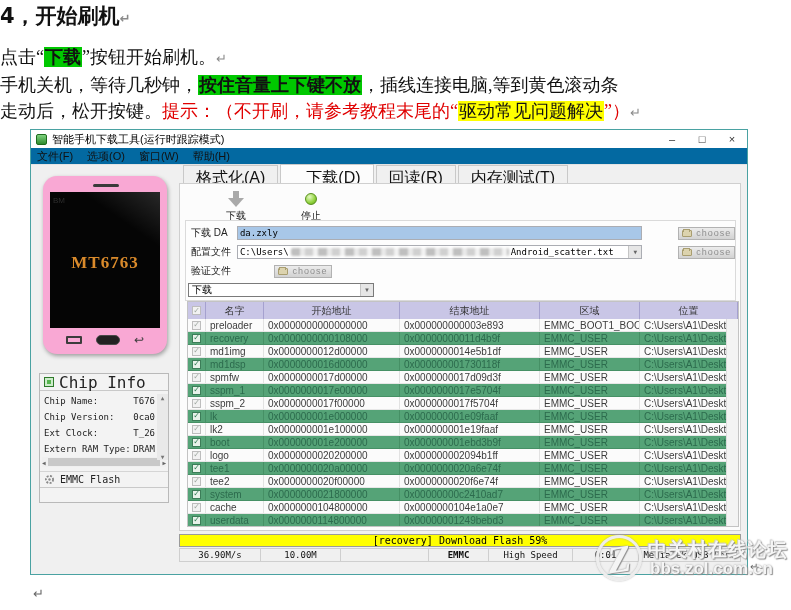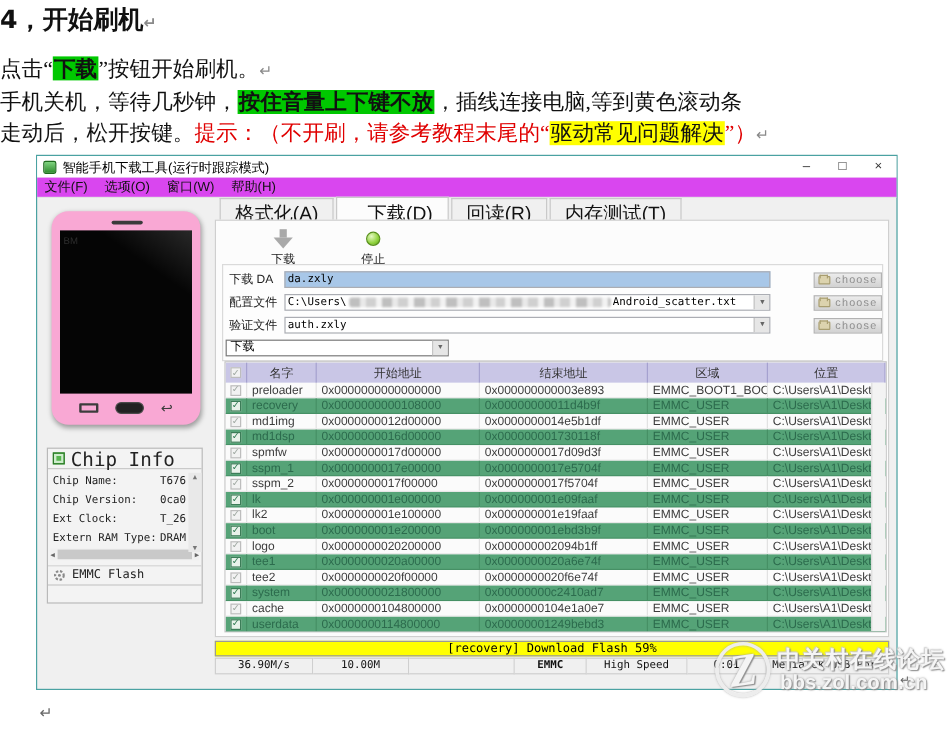--- a/index.html
+++ b/index.html
@@ -17,22 +17,22 @@
 
   
   .win { position:absolute; left:30px; top:129px; width:718px; height:446px;
     background:#f0f0f0; border:1px solid var(--frame_teal,#4aa2a2); font-size:11px; }
   .titlebar { position:absolute; left:0; top:0; width:100%; height:18px; background:#ffffff;
     display:flex; align-items:center; padding-left:5px; }
   .appicon { width:11px; height:11px; background:linear-gradient(#7fd37f,#2e8b2e);
     border:1px solid #1d6b1d; border-radius:2px; margin-right:5px; }
   .title { font-size:11px; color:#000; flex:1; }
   .wbtn { width:30px; text-align:center; color:#333; font-size:11px; line-height:18px; }
-  .menubar { position:absolute; left:0; top:18px; width:100%; height:17px; background:#d946ef;
-    display:flex; align-items:flex-start; padding-left:6px; border-bottom:1px solid #e3e3e3; }
+  .menubar { position:absolute; left:0; top:18px; width:100%; height:17px; background:#0369a1;
+    display:flex; align-items:center; padding-left:6px; border-bottom:1px solid #e3e3e3; }
   .menubar span { margin-right:14px; font-size:11px; color:#111; }
 
   
   .phone { position:absolute; left:12px; top:46px; width:124px; height:178px;
     background:#f9a8d4; border-radius:14px; box-shadow:1px 2px 4px rgba(0,0,0,.35); }
   .speaker { position:absolute; left:50px; top:8px; width:26px; height:3px; background:#3a3a3a; border-radius:2px; }
   .screen { position:absolute; left:7px; top:16px; right:7px; bottom:26px; background:#050505;
     background-image:linear-gradient(215deg, rgba(255,255,255,.14), rgba(255,255,255,0) 26%); }
   .bm { position:absolute; left:3px; top:4px; color:#2e2e2e; font-size:8px; }
   .chipname { position:absolute; left:0; right:0; top:45%; text-align:center; color:#d98a2b;
@@ -173,20 +173,21 @@
     <span>文件(F)</span>
     <span>选项(O)</span>
     <span>窗口(W)</span>
     <span>帮助(H)</span>
   </div>
 
   <div class="phone">
     <div class="speaker"></div>
     <div class="screen">
       <div class="bm">BM</div>
+      <div class="chipname">MT6763</div>
     </div>
     <div class="pbtns">
       <div class="btn-menu"></div>
       <div class="btn-home"></div>
       <div class="btn-back">↩</div>
     </div>
   </div>
 
   <div class="leftbox">
     <div class="cihead">
@@ -267,24 +268,20 @@
             <span>Android_scatter.txt</span>
             <span class="combo-arrow">▼</span>
           </span>
         <span class="choosebtn">
             <span class="folder"></span>
             <span>choose</span>
           </span>
       </div>
       <div class="frow" style="top:43px;">
         <span class="flabel">验证文件</span>
-        <span class="finput">
-            <span>auth.zxly</span>
-            <span class="combo-arrow">▼</span>
-          </span>
         <span class="choosebtn">
             <span class="folder"></span>
             <span>choose</span>
           </span>
       </div>
       <div class="modecombo">
         <span>下载</span>
         <span class="combo-arrow" style="height:12px;">▼</span>
       </div>
     </div>

